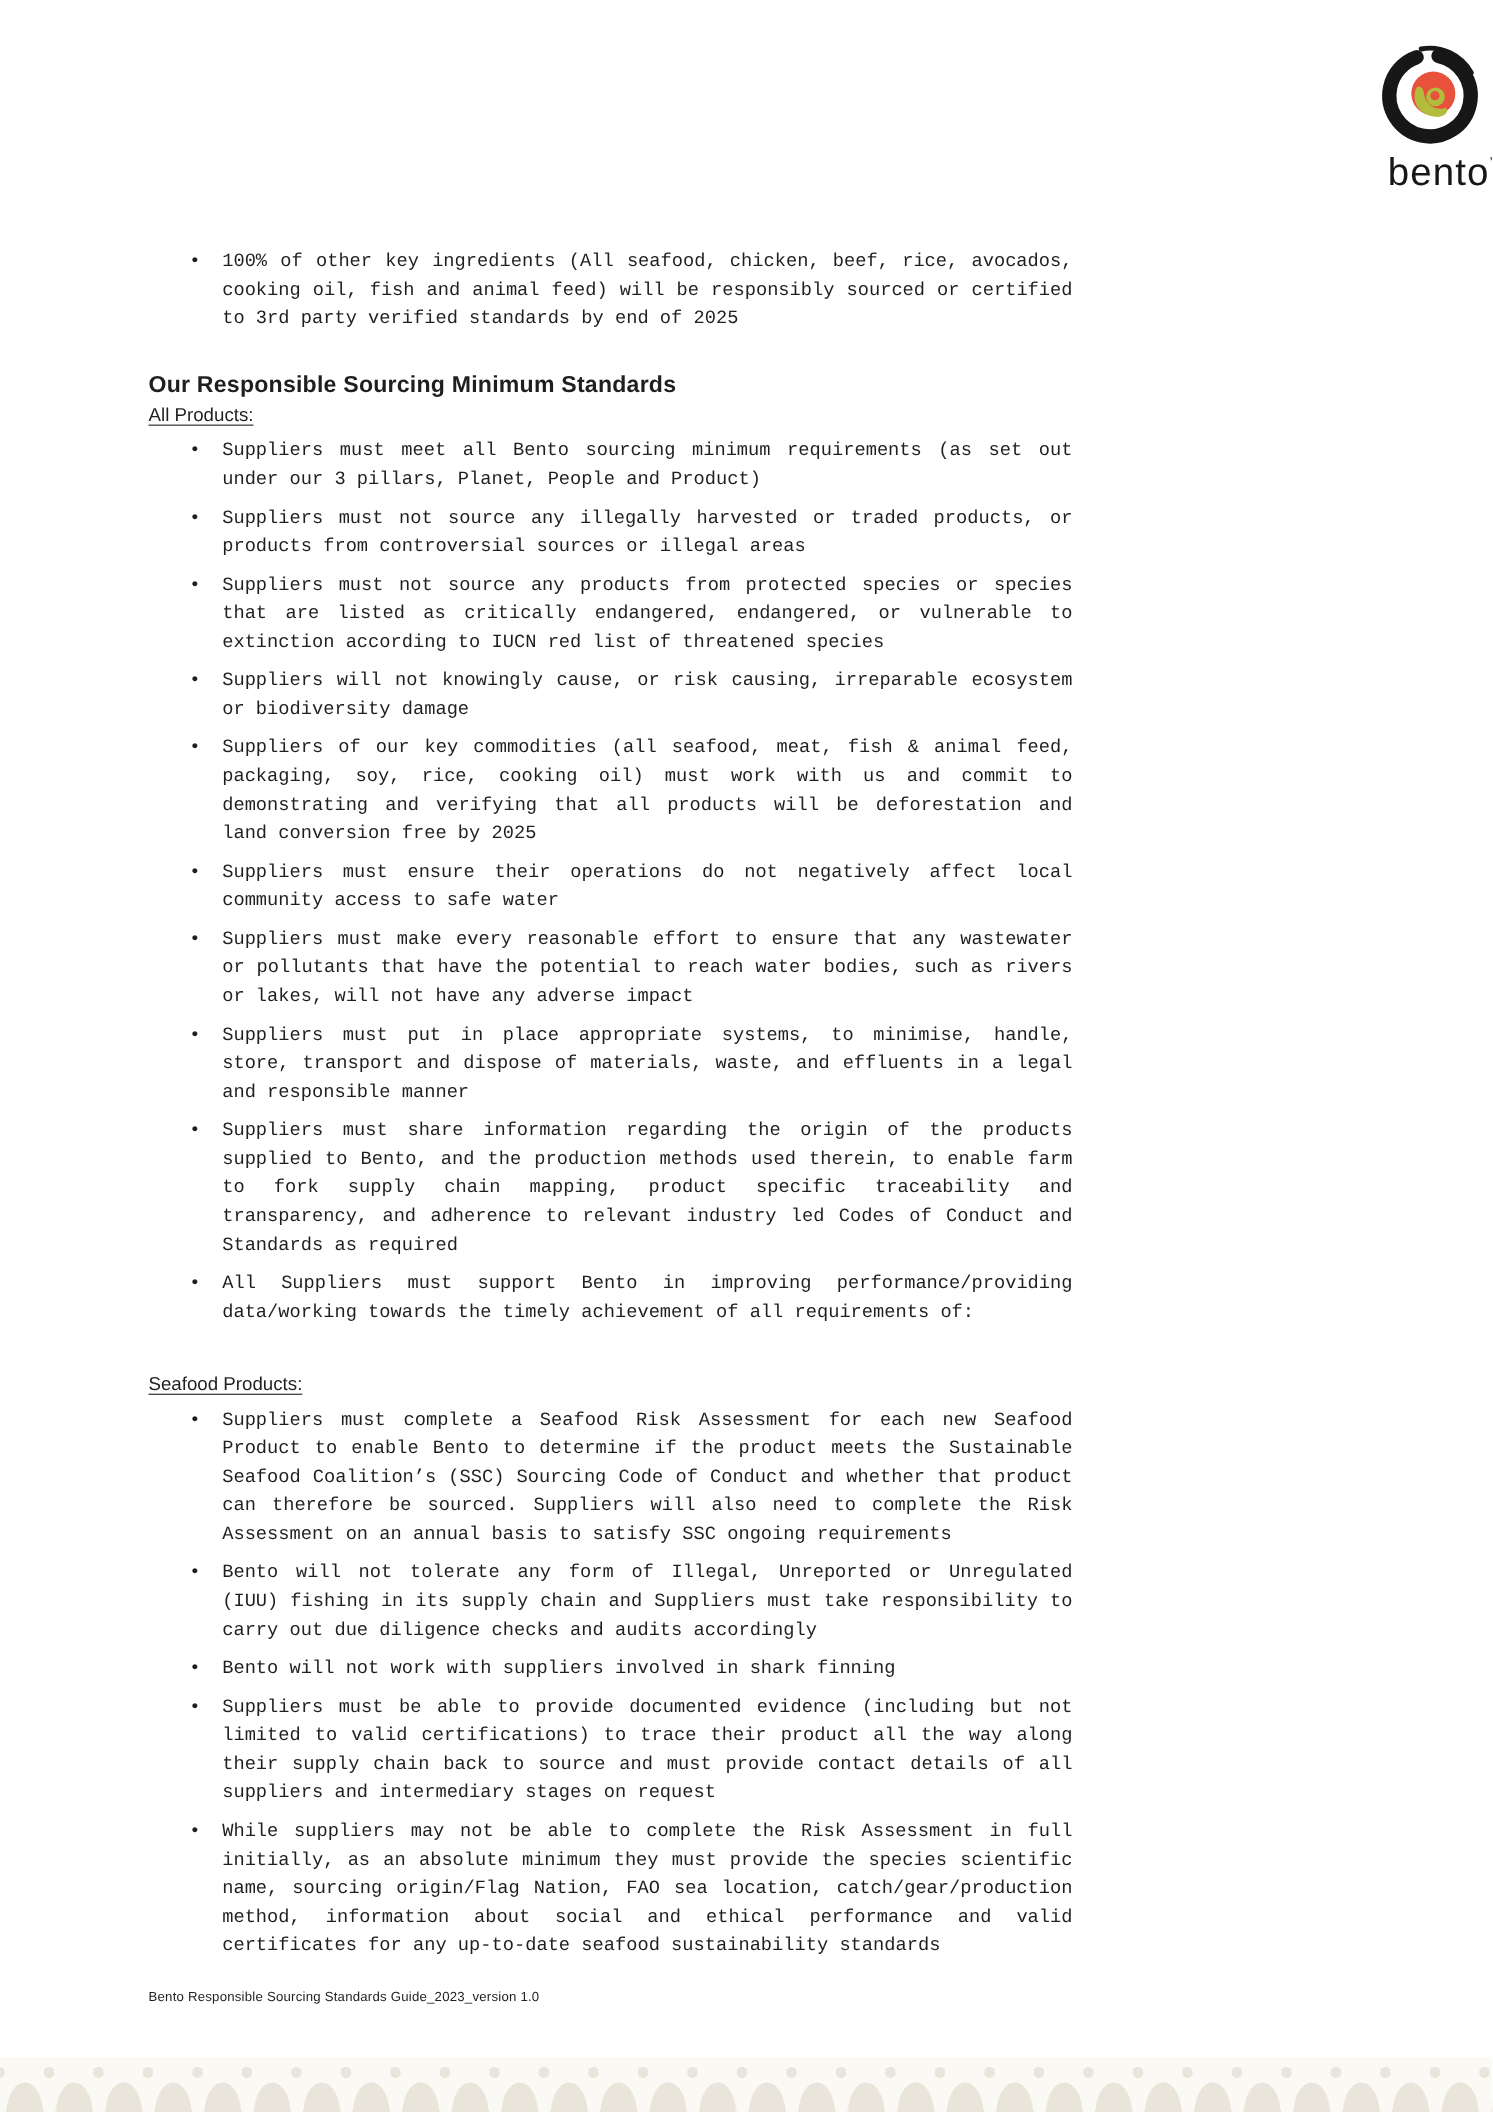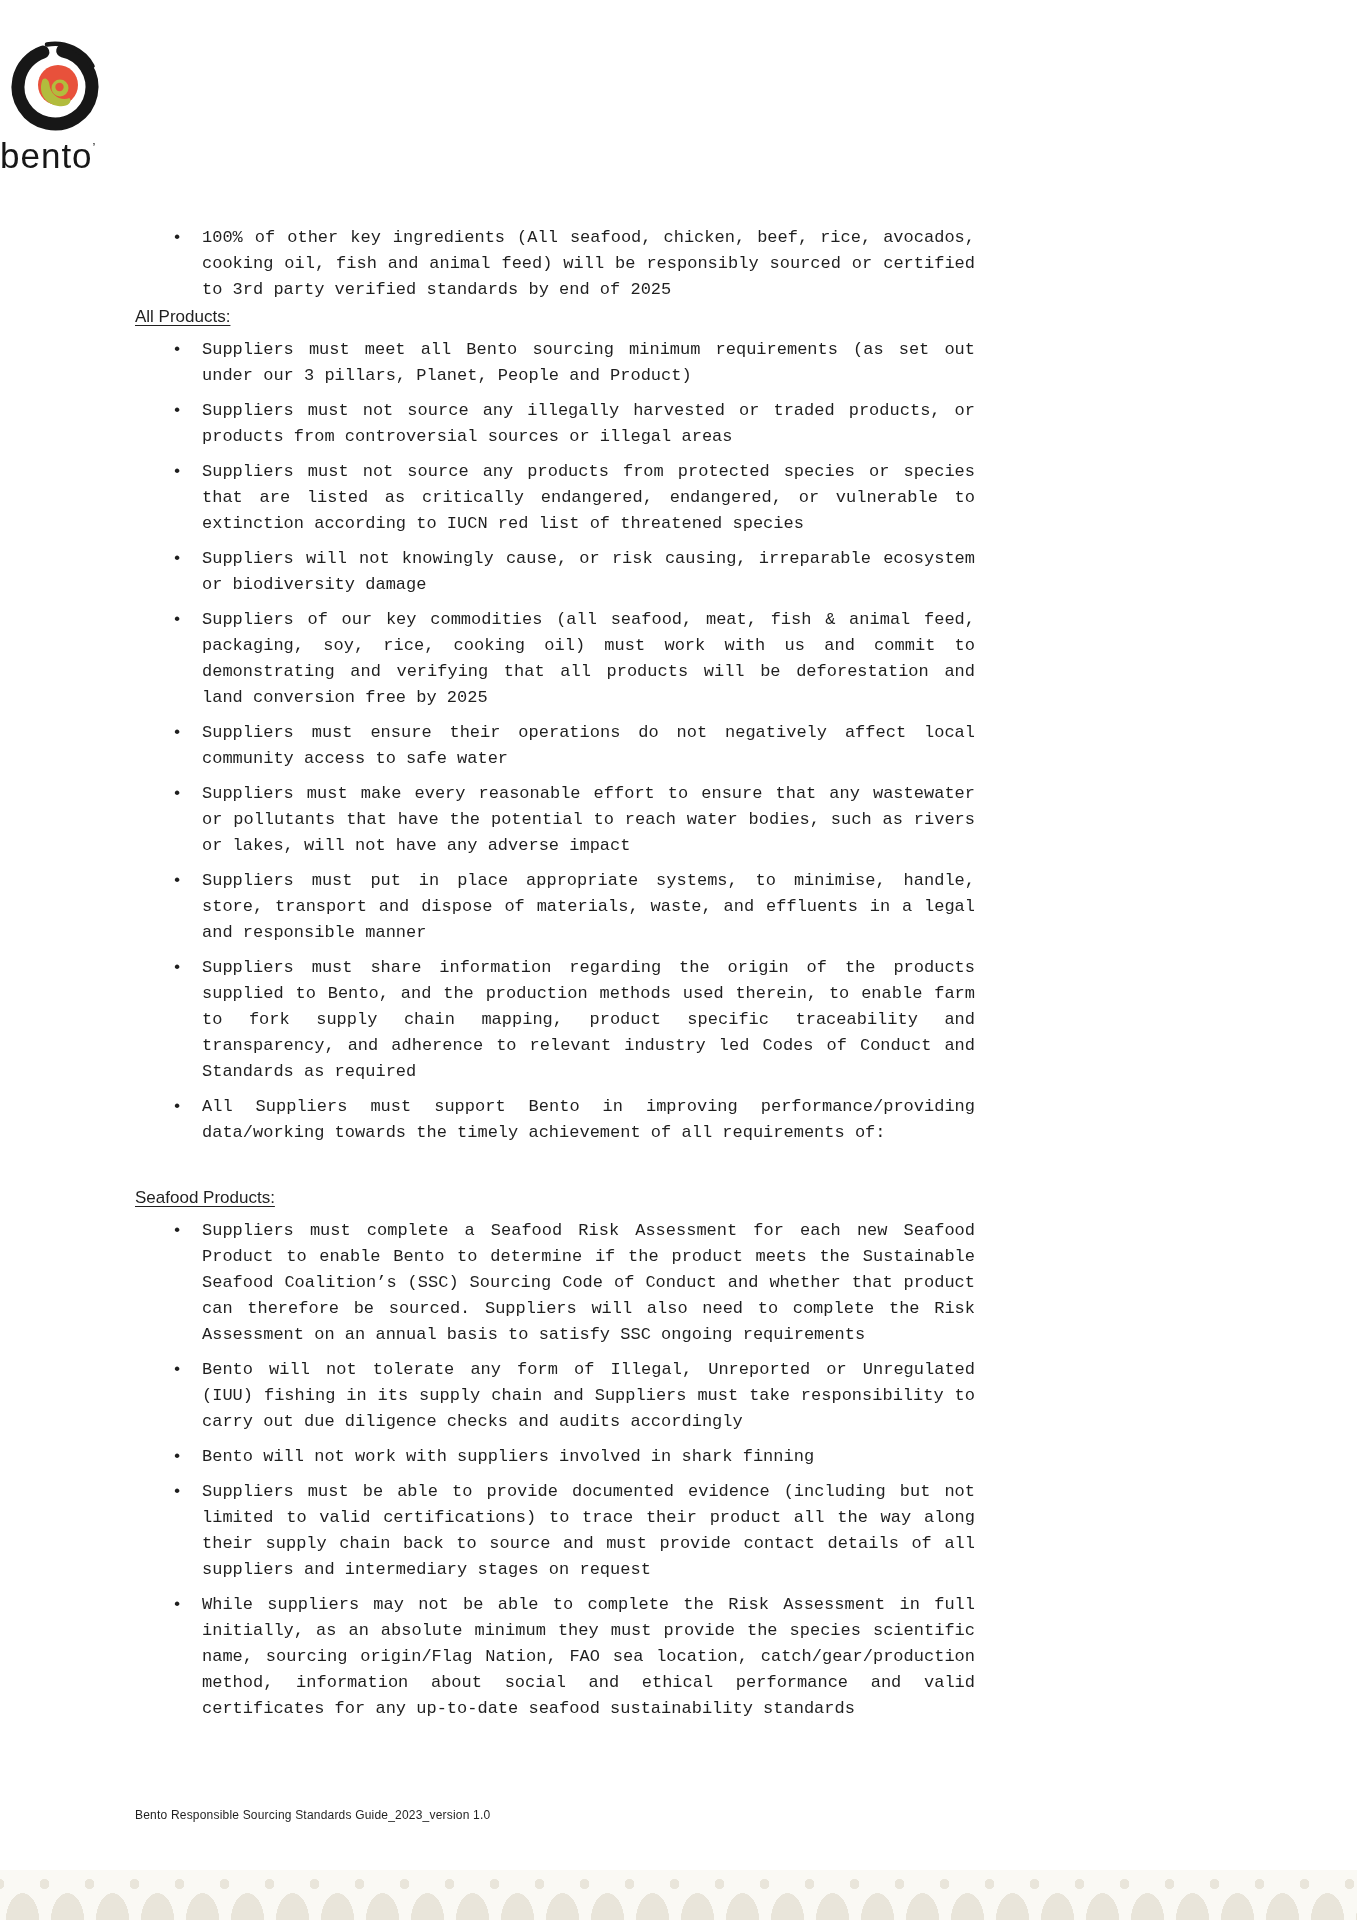--- a/index.html
+++ b/index.html
@@ -12,21 +12,21 @@
     height: 1920px;
     background: var(--page-bg, #ffffff);
     overflow: hidden;
   }
 
   
   .logo-block {
     padding-top: 38px;
     display: flex;
     flex-direction: column;
-    align-items: flex-start;
+    align-items: flex-end;
     width: 100%;
   }
   .logo-block svg { display: block; }
   .brand-name {
     font-size: 35px;
     line-height: 34px;
     letter-spacing: 1px;
     color: var(--logo-black, #171717);
     margin-top: -4px;
     font-weight: 400;
@@ -139,20 +139,21 @@
     <div class="brand-name"><span>bento</span><span class="tm">’</span></div>
   </header>
 
   <main class="content">
 
     <div class="bullet-list intro">
 
         <div class="bullet"><span>100% of other key ingredients (All seafood, chicken, beef, rice, avocados, cooking oil, fish and animal feed) will be responsibly sourced or certified to 3rd party verified standards by end of 2025</span></div>
       </div>
 
+    <h2 class="section-title">Our Responsible Sourcing Minimum Standards</h2>
 
     <h3 class="subheading">All Products:</h3>
 
     <div class="bullet-list">
 
         <div class="bullet"><span>Suppliers must meet all Bento sourcing minimum requirements (as set out under our 3 pillars, Planet, People and Product)</span></div>
 
         <div class="bullet"><span>Suppliers must not source any illegally harvested or traded products, or products from controversial sources or illegal areas</span></div>
 
         <div class="bullet"><span>Suppliers must not source any products from protected species or species that are listed as critically endangered, endangered, or vulnerable to extinction according to IUCN red list of threatened species</span></div>

